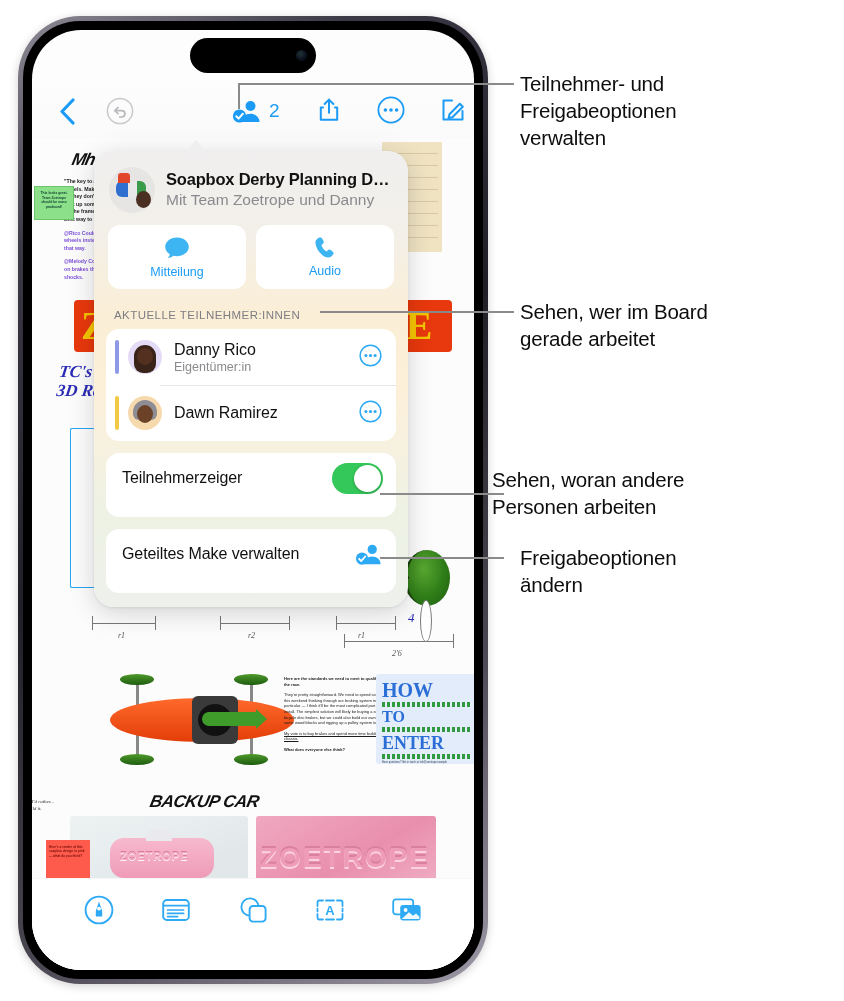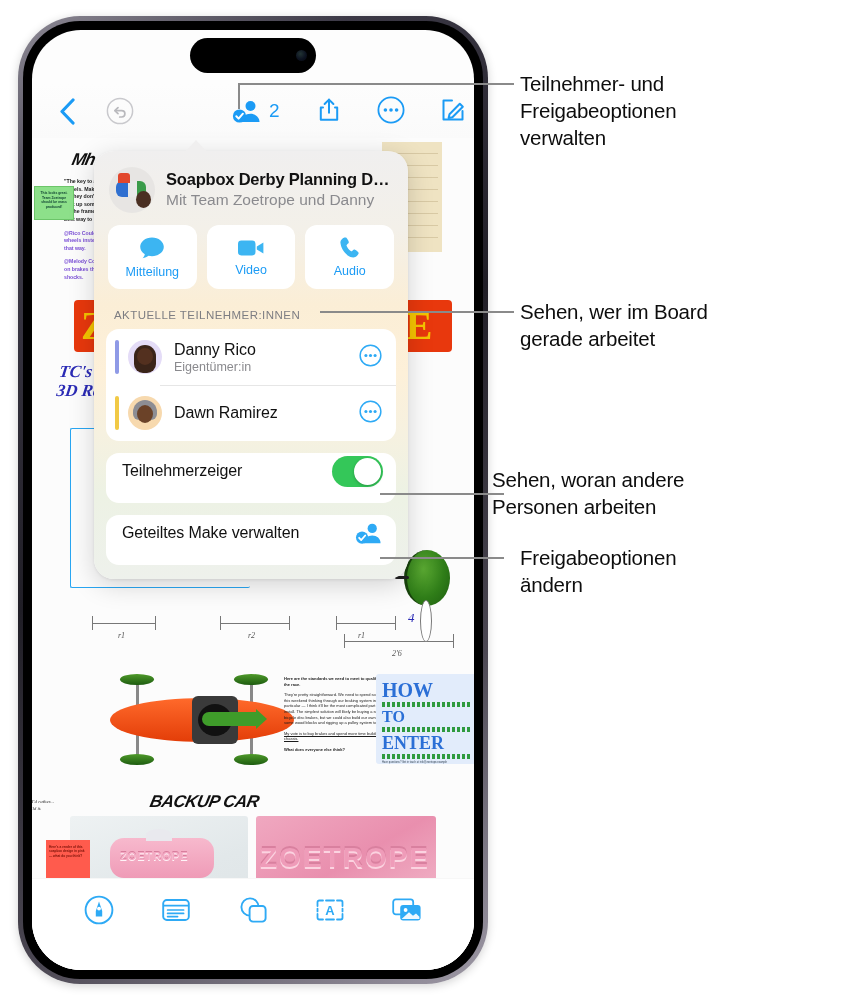--- a/index.html
+++ b/index.html
@@ -208,21 +208,21 @@
   .pop-card{ background:#fff; margin:0 12px; border-radius:13px; overflow:hidden; }
   .prow{ display:flex; align-items:center; height:56px; padding-left:0; position:relative; }
   .prow + .prow:before{content:"";position:absolute;left:54px;right:0;top:0;border-top:1px solid #e6e6e6;}
   .prow .mark{ width:4px; height:34px; border-radius:2px; margin:0 9px 0 9px; flex:none;}
   .prow .av{ width:34px; height:34px; border-radius:50%; flex:none; position:relative; overflow:hidden;}
   .prow .nm{ flex:1; padding-left:12px; }
   .prow .nm b{ display:block; font-size:16px; font-weight:400; color:#111; line-height:1.2; letter-spacing:-.1px;}
   .prow .nm i{ display:block; font-style:normal; font-size:12.5px; color:#8a8a8e; margin-top:1px;}
   .prow .dots{ margin-right:14px; }
 
-  .row-card{ background:#fff; margin:12px 12px 0; border-radius:13px; height:50px;
+  .row-card{ background:#fff; margin:12px 12px 0; border-radius:13px; height:64px;
     display:flex; align-items:center; padding:0 13px 14px 16px; }
   .row-card .lbl{ flex:1; font-size:16px; color:#111; letter-spacing:-.1px;}
   .switch{ width:51px; height:31px; border-radius:16px; background:#34c759; position:relative; }
   .switch i{ position:absolute; right:2px; top:2px; width:27px; height:27px; border-radius:50%;
     background:#fff; box-shadow:0 1px 3px rgba(0,0,0,.25); }
   .pop-pad{ height:14px; }
 
   
   .callout{ position:absolute; font-size:20.5px; line-height:27px; color:#0d0d0d; z-index:60;
     letter-spacing:-.2px; }
@@ -401,27 +401,20 @@
           <div class="pop-sub">Mit Team Zoetrope und Danny</div>
         </div>
       </div>
 
       <div class="pop-actions">
         <div class="act">
           <svg width="26" height="24" viewBox="0 0 26 24">
             <path d="M13 1.4C6.4 1.4 1.2 5.6 1.2 10.8c0 3 1.8 5.7 4.6 7.4-.3 1.6-1.2 3-2.3 4 2.5-.3 4.6-1.3 6-2.4 1.1.3 2.3.4 3.5.4 6.6 0 11.8-4.2 11.8-9.4S19.6 1.4 13 1.4z" fill="#3cb5f2"></path>
           </svg>
           <span>Mitteilung</span>
-        </div>
-        <div class="act">
-          <svg width="28" height="20" viewBox="0 0 28 20">
-            <rect x="1" y="2.6" width="17.5" height="14.8" rx="3.4" fill="#3cb5f2"></rect>
-            <path d="M19.8 8.6 26.4 4.4v11.2l-6.6-4.2z" fill="#3cb5f2"></path>
-          </svg>
-          <span>Video</span>
         </div>
         <div class="act">
           <svg width="22" height="23" viewBox="0 0 22 23">
             <path d="M5.3 1.5C3.3 2.3 1.2 4.4 1.4 6.6c.4 5 3.4 9.9 7.3 12.8 2.2 1.6 5.4 2.6 7.6 1.6 1.6-.8 3.2-2.6 3.4-3.9.1-.8-2.5-2.9-3.7-3.4-1-.4-1.9.4-2.7 1.2-.4.4-1 .4-1.5.1-1.9-1.3-3.4-3.2-4.2-5.3-.2-.5 0-1 .5-1.3.9-.6 1.9-1.3 1.7-2.3-.2-1.3-1.9-4.2-2.7-4.5-.6-.2-1.2-.2-1.8-.1z" fill="#3cb5f2"></path>
           </svg>
           <span>Audio</span>
         </div>
       </div>
 
       <div class="pop-section">AKTUELLE TEILNEHMER:INNEN</div>

